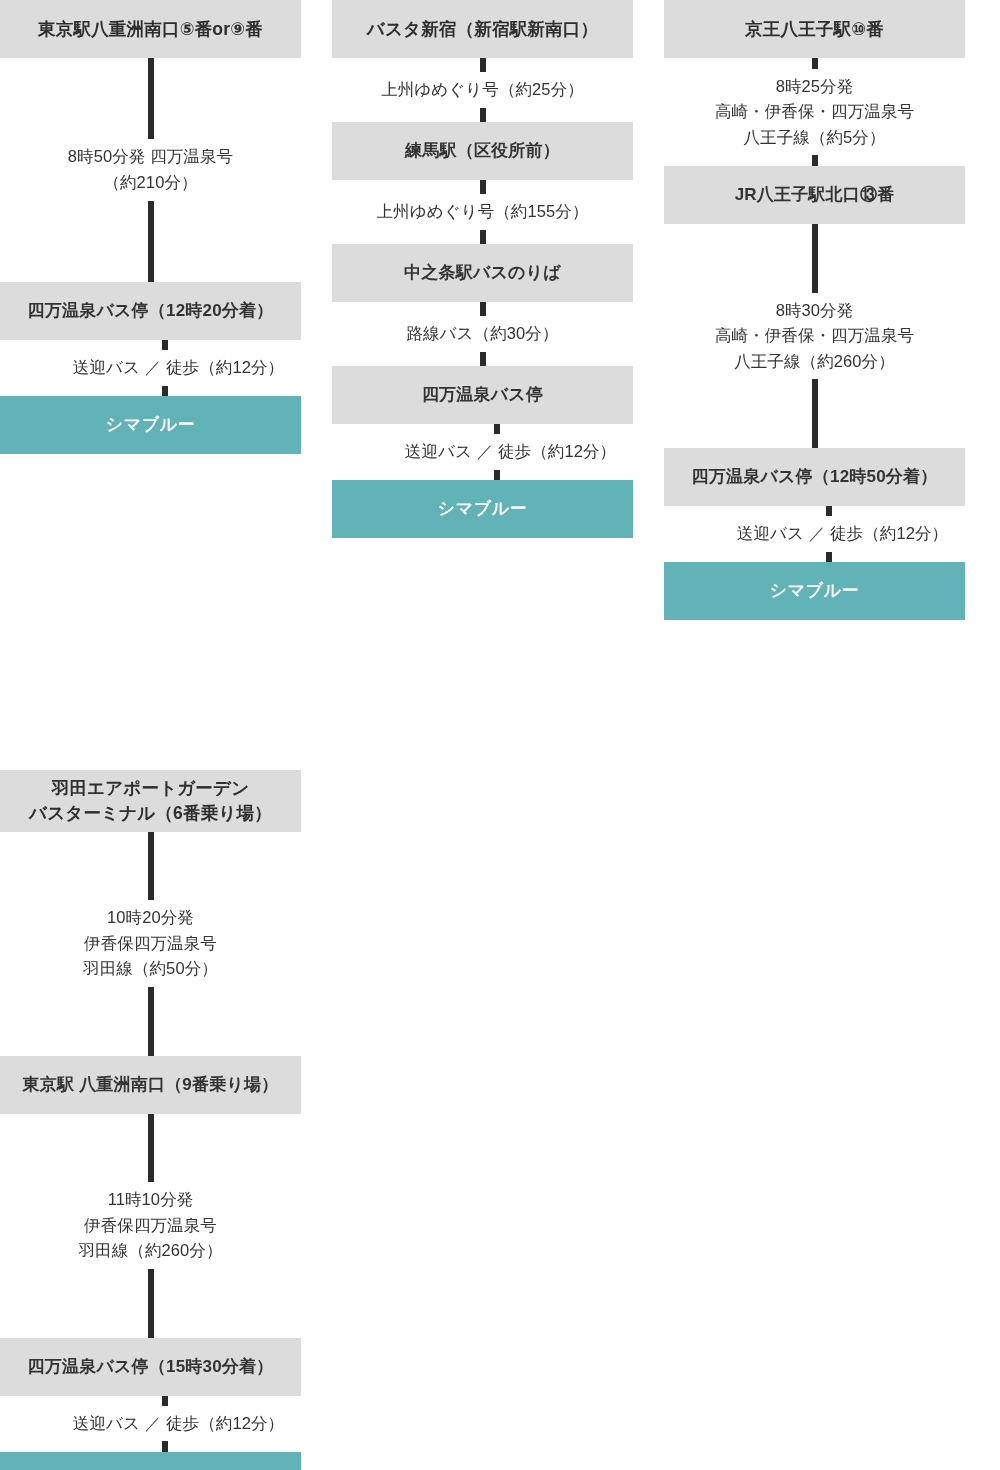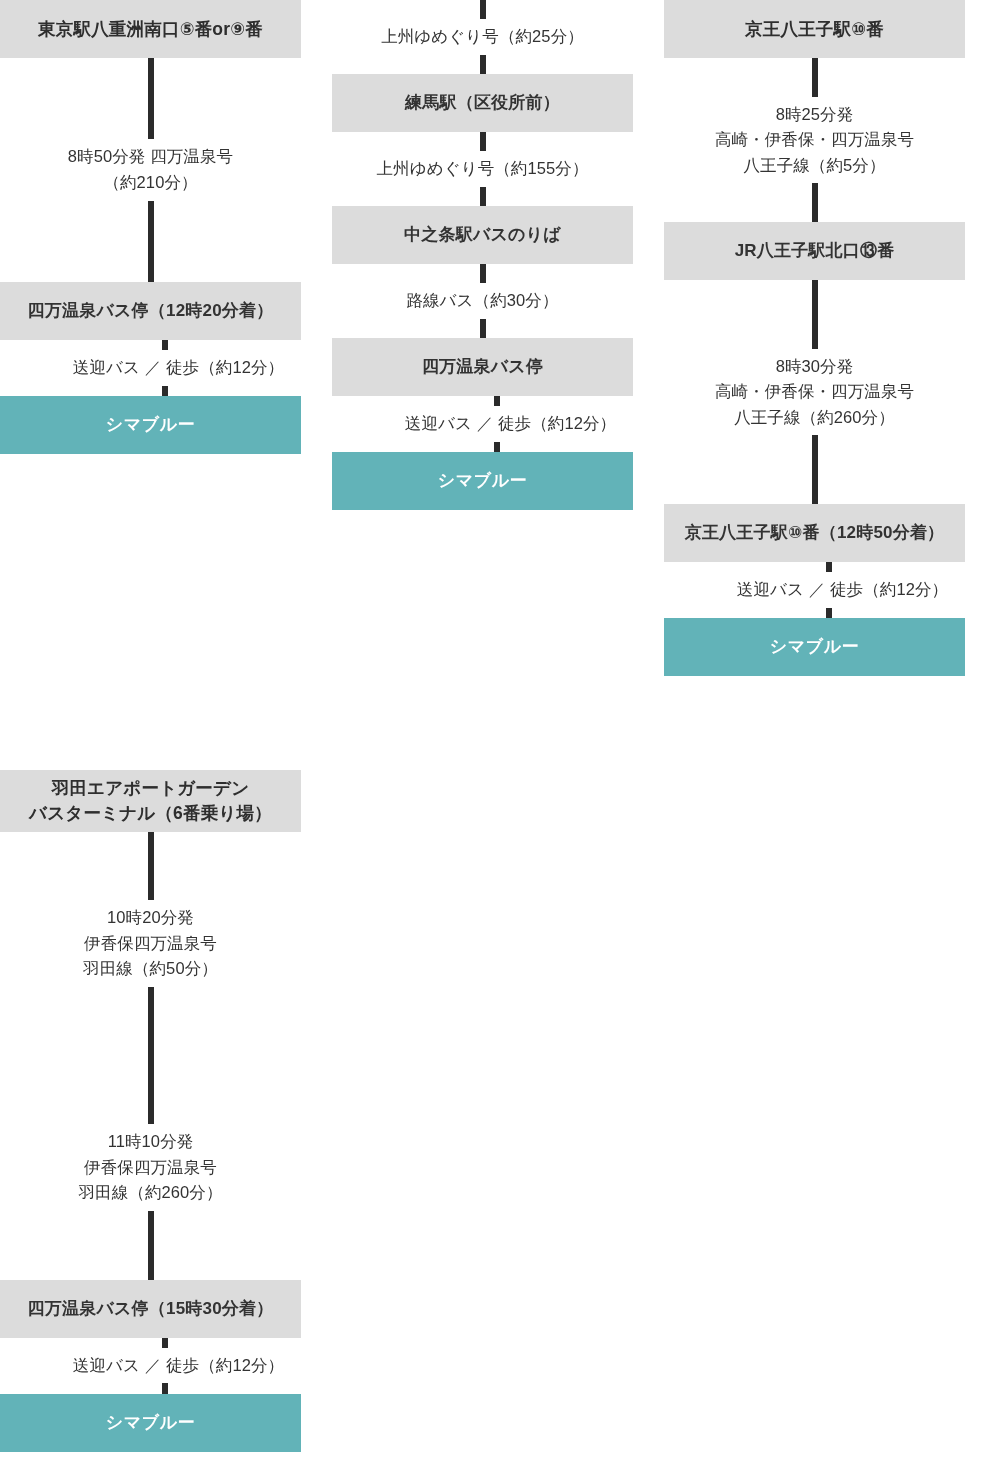--- a/index.html
+++ b/index.html
@@ -98,22 +98,22 @@
     position: relative;
     z-index: 1;
     background: #ffffff;
     padding: 5px 6px;
     font-size: 16.5px;
     line-height: 1.55;
     color: #333333;
     white-space: pre-line;
     letter-spacing: 0.1px;
   }
-  .leg.h-one    { height: 74px; text-align: center; }
-  .leg.h-three  { height: 164px; }
+  .leg.h-one    { height: 64px; text-align: center; }
+  .leg.h-three  { height: 108px; }
   .leg.h-tall   { height: 224px; }
   .leg.h-walk   { height: 56px; padding-left: 28px; }
 
   
   .lower-wrap {
     position: absolute;
     left: 0;
     top: 770px;
     width: 1000px;
   }
@@ -136,20 +136,21 @@
       <div class="node station">四万温泉バス停（12時20分着）</div>
 
       <div class="leg h-walk">
         <span class="leg-label">送迎バス ／ 徒歩（約12分）</span>
       </div>
 
       <div class="node goal">シマブルー</div>
     </div>
 
     <div class="route">
+      <div class="node station origin">バスタ新宿（新宿駅新南口）</div>
 
       <div class="leg h-one">
         <span class="leg-label">上州ゆめぐり号（約25分）</span>
       </div>
 
       <div class="node station">練馬駅（区役所前）</div>
 
       <div class="leg h-one">
         <span class="leg-label">上州ゆめぐり号（約155分）</span>
       </div>
@@ -179,21 +180,21 @@
       </div>
 
       <div class="node station">JR八王子駅北口⑬番</div>
 
       <div class="leg h-tall">
         <span class="leg-label">8時30分発
 高崎・伊香保・四万温泉号
 八王子線（約260分）</span>
       </div>
 
-      <div class="node station">京王八王子駅⑩番（12時50分着）</div>
+      <div class="node station">四万温泉バス停（12時50分着）</div>
 
       <div class="leg h-walk">
         <span class="leg-label">送迎バス ／ 徒歩（約12分）</span>
       </div>
 
       <div class="node goal">シマブルー</div>
     </div>
 
   </div>
 
@@ -201,20 +202,21 @@
     <div class="route">
       <div class="node station origin">羽田エアポートガーデン
 バスターミナル（6番乗り場）</div>
 
       <div class="leg h-tall">
         <span class="leg-label">10時20分発
 伊香保四万温泉号
 羽田線（約50分）</span>
       </div>
 
+      <div class="node station">東京駅 八重洲南口（9番乗り場）</div>
 
       <div class="leg h-tall">
         <span class="leg-label">11時10分発
 伊香保四万温泉号
 羽田線（約260分）</span>
       </div>
 
       <div class="node station">四万温泉バス停（15時30分着）</div>
 
       <div class="leg h-walk">

